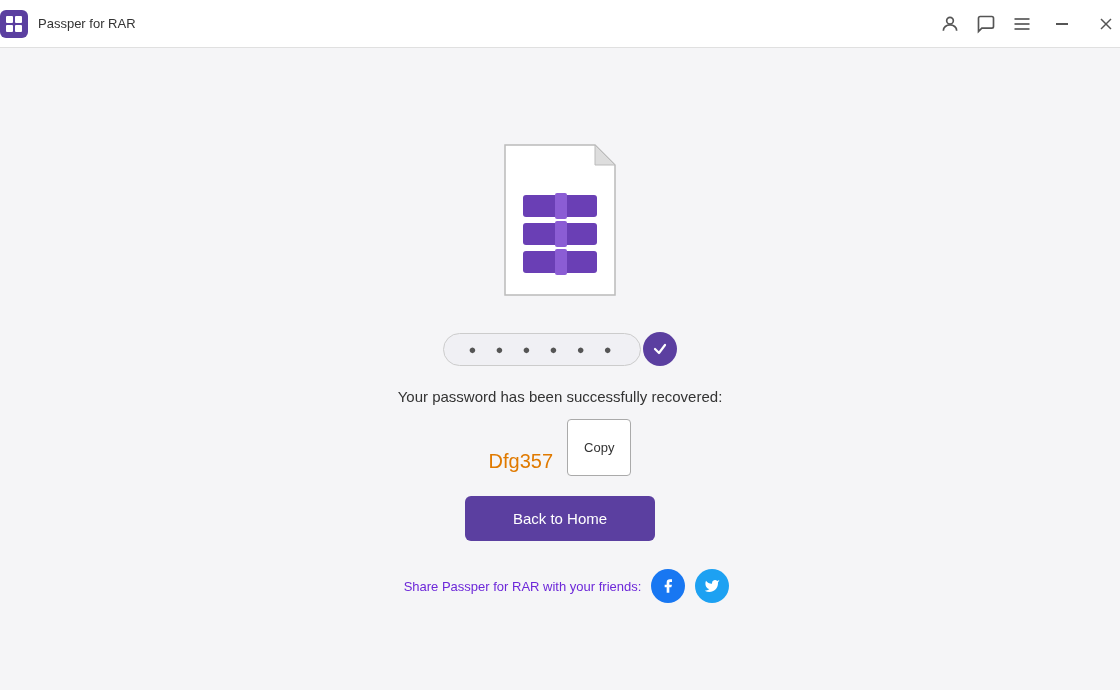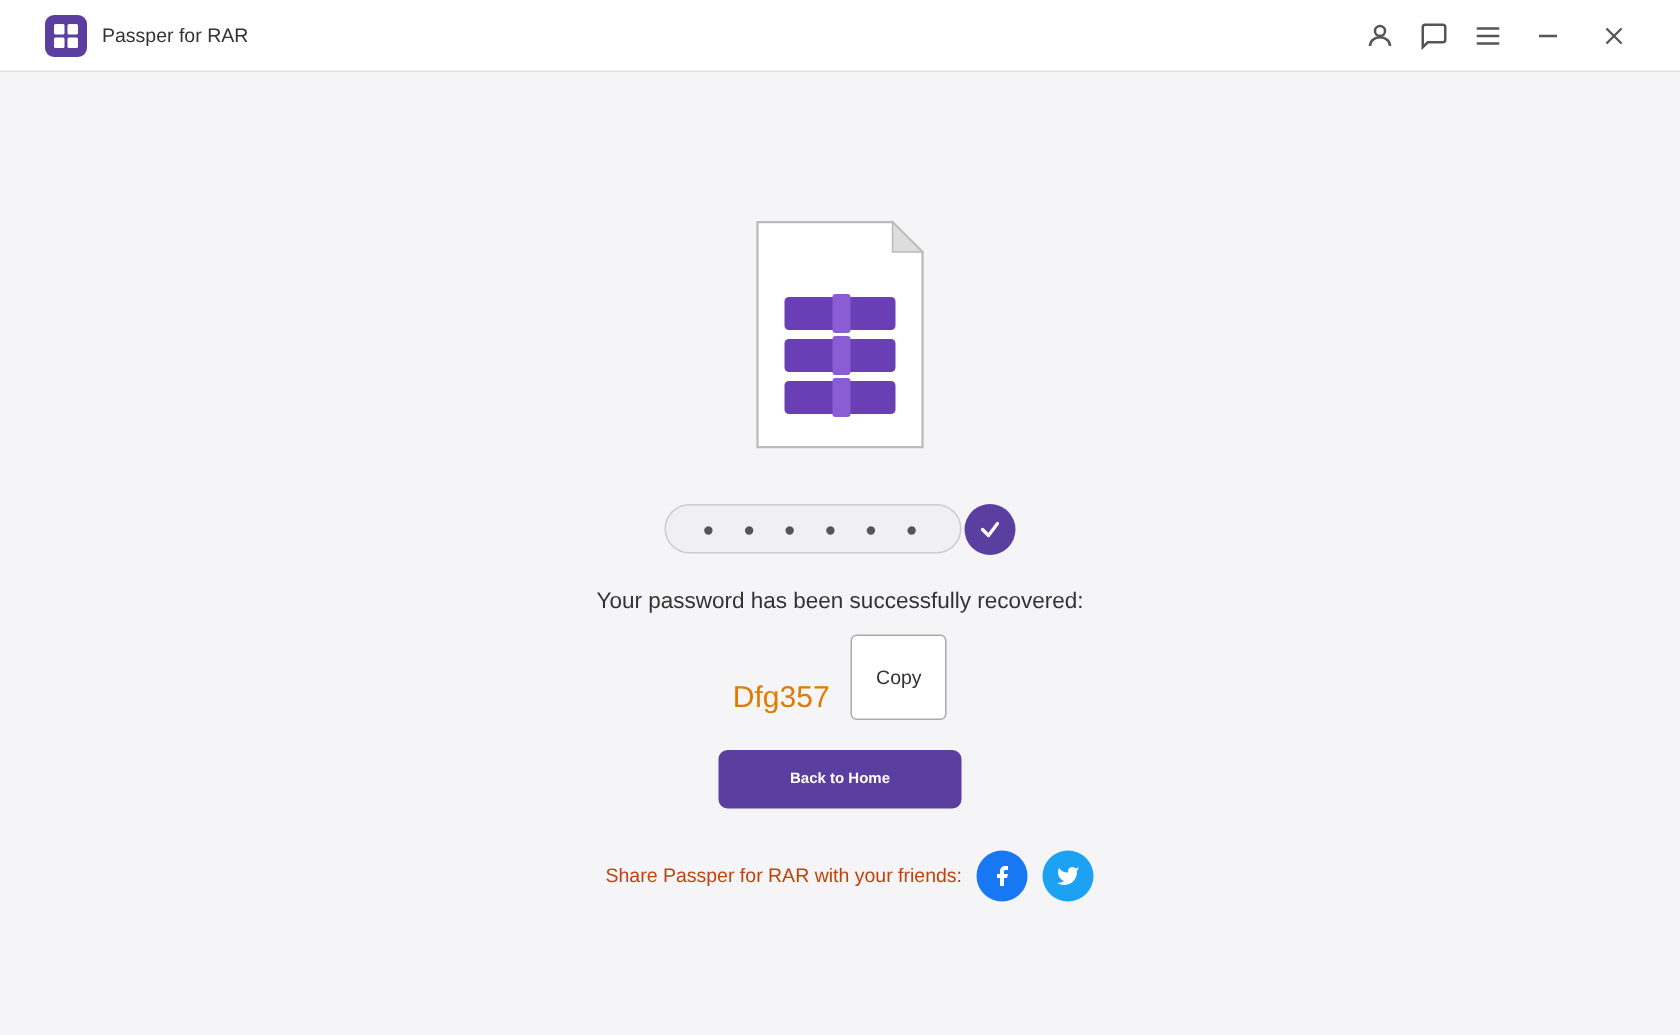--- a/index.html
+++ b/index.html
@@ -13,21 +13,21 @@
       display: flex;
       flex-direction: column;
     }
 
     
     .titlebar {
       display: flex;
       align-items: center;
       background: #ffffff;
       height: 48px;
-      padding: 0 30px;
+      padding: 0 0;
       border-bottom: 1px solid #e0e0e0;
       flex-shrink: 0;
     }
 
     .titlebar-logo {
       width: 28px;
       height: 28px;
       background: #5b3fa0;
       border-radius: 6px;
       display: flex;
@@ -159,32 +159,31 @@
       color: #333;
       cursor: pointer;
     }
 
     .back-btn {
       background: #5b3fa0;
       color: white;
       border: none;
       border-radius: 6px;
       padding: 14px 48px;
-      font-size: 10px;
+      font-size: 15px;
       cursor: pointer;
       margin-bottom: 28px;
-      font-weight: bold;
     }
 
     .share-row {
       display: flex;
       align-items: center;
       gap: 10px;
       font-size: 13px;
-      color: #c2410c;
+      color: #6d28d9;
       margin-left: 13px;
     }
 
     .social-btn {
       width: 34px;
       height: 34px;
       border-radius: 50%;
       display: flex;
       align-items: center;
       justify-content: center;

